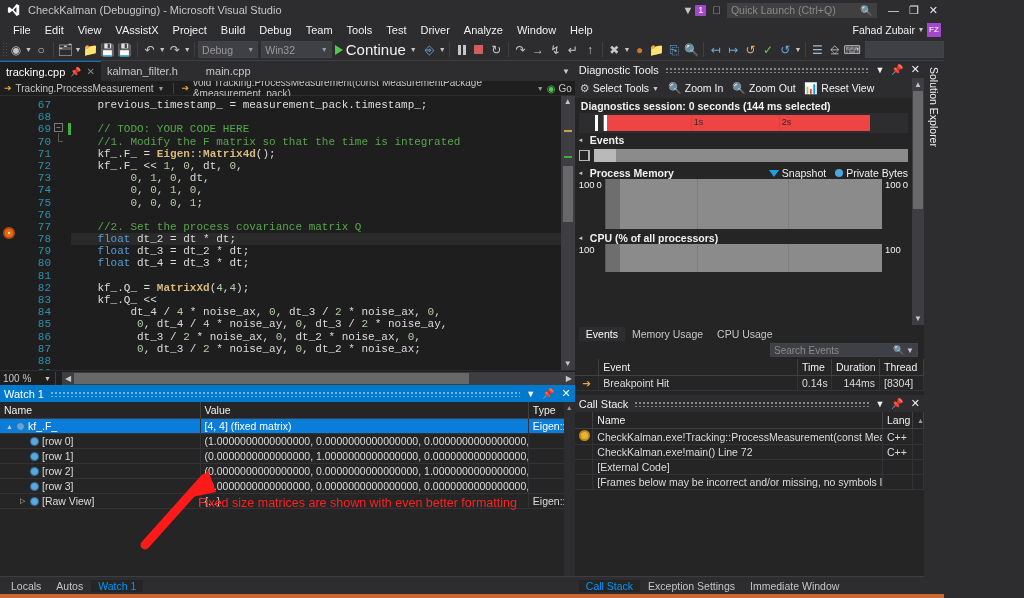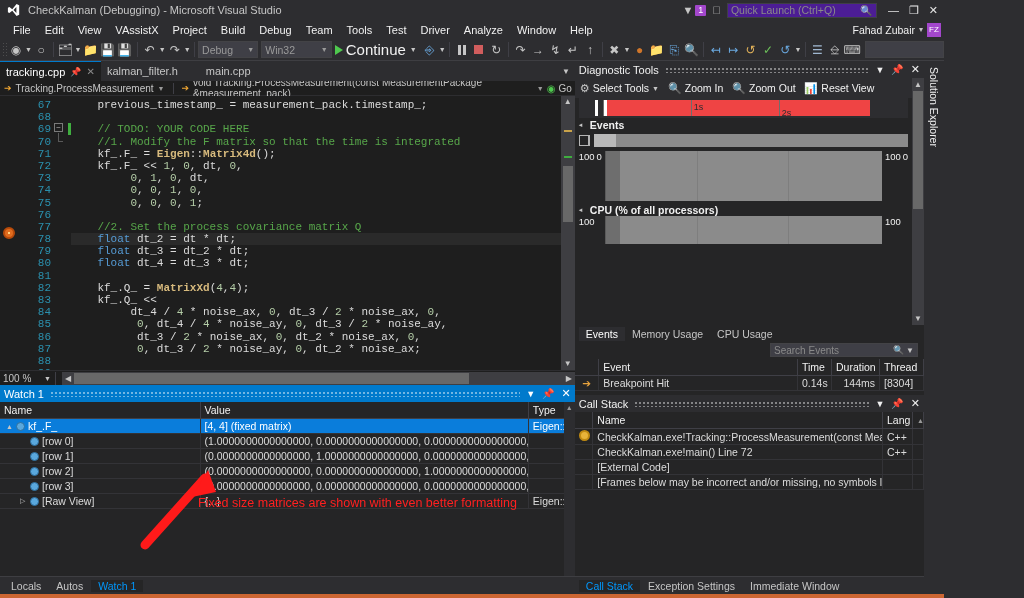--- a/index.html
+++ b/index.html
@@ -20,21 +20,21 @@
   }
   .vs-logo { width: 18px; height: 16px; display:flex; align-items:center; justify-content:center; color:#fff; font-size:13px; }
   .vs-logo svg { display:block; }
   .title-text { color: #c6c6c6; font-size: 11px; margin-left: 6px; }
   .title-right { margin-left: auto; display: flex; align-items: center; gap: 7px; padding-right: 2px;}
   .notif { display:flex; align-items:center; gap:2px; }
   .flag-ico { color: #c6c6c6; font-size: 11px; }
   .notif-badge { background:#a347cc; color:#fff; font-size:9px; padding:0 3px; line-height:11px; height:11px; display:inline-block; border-radius:1px;}
   .feedback-ico { color:#c6c6c6; font-size:11px; }
   .quick-launch {
-    width: 150px; height: 15px; background: #4c1d95; border: 1px solid #3f3f46;
+    width: 150px; height: 15px; background: #404040; border: 1px solid #3f3f46;
     color: #8a8a8a; font-size: 10.5px; display:flex; align-items:center; padding: 0 3px;
     position: relative;
   }
   .ql-mag { position:absolute; right:3px; color:#c6c6c6; font-size:10px;}
   .win-btns { display: flex; gap: 10px; color: #e5e5e5; font-size: 11px; margin-left:4px; align-items:center;}
   .win-btns span { cursor: default; line-height:1; }
 
   
   .menubar {
     height: 19px; background: #2d2d30; display: flex; align-items: center;
@@ -590,46 +590,61 @@
               <span class="dt-item">
                 <span class="gi">🔍</span>
                 <span>Zoom Out</span>
               </span>
               <span class="dt-item">
                 <span class="gi">📊</span>
                 <span>Reset View</span>
               </span>
             </div>
 
+            <div class="diag-session">Diagnostics session: 0 seconds (144 ms selected)</div>
 
             <div class="timeline">
               <div class="tl-track">
                 <div class="tl-tick" style="left:0;"></div>
                 <div class="tl-tick" style="left:33%;"></div>
                 <div class="tl-tick" style="left:66%;"></div>
                 <div class="tl-lbl" style="left:34%;">1s</div>
-                <div class="tl-lbl" style="left:67%;margin-top:6px;">2s</div>
+                <div class="tl-lbl" style="left:67%;">2s</div>
               </div>
               <div class="tl-marker" style="left:16px;"></div>
               <div class="tl-marker" style="left:25px;"></div>
             </div>
 
             <div class="sect-hdr">
               <span class="tri">◂</span>
               <span>Events</span>
             </div>
             <div class="events-strip">
               <span class="ev-ico">
                   <i></i>
                 </span>
               <span class="ev-track">
                   <span class="ev-seg"></span>
                 </span>
             </div>
 
+            <div class="sect-hdr">
+              <span class="tri">◂</span>
+              <span>Process Memory</span>
+              <span class="legend">
+                <span>
+                  <span class="lg-tri"></span>
+                  <span>Snapshot</span>
+                </span>
+                <span>
+                  <span class="lg-dot"></span>
+                  <span>Private Bytes</span>
+                </span>
+              </span>
+            </div>
             <div class="graph-wrap" style="height:50px;">
               <div class="g-axis">
                 <span>100</span>
                 <span>0</span>
               </div>
               <div class="g-plot">
                 <div class="pre"></div>
                 <div class="vline" style="left:33%;"></div>
                 <div class="vline" style="left:66%;"></div>
               </div>

